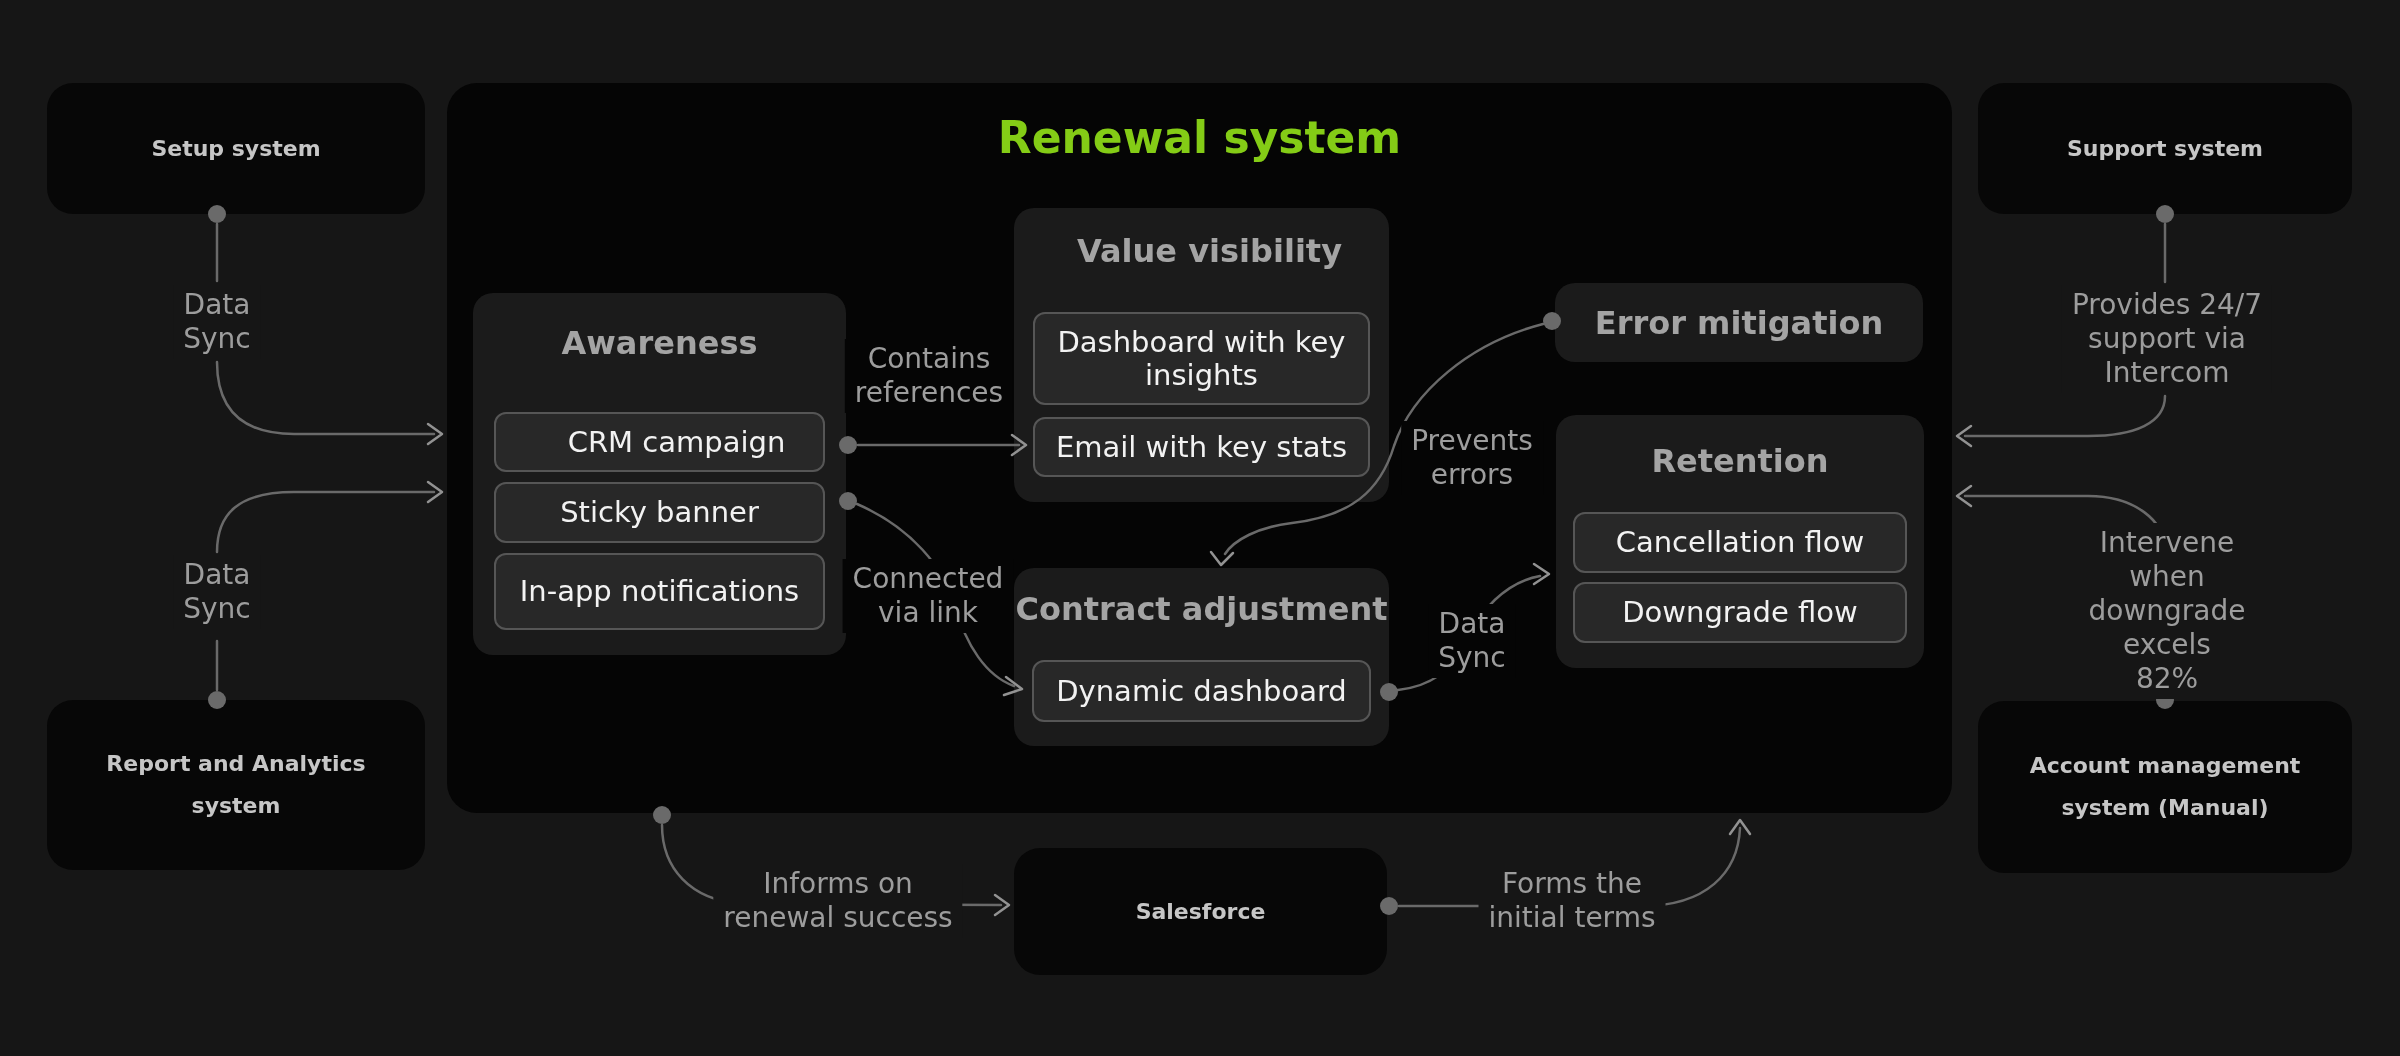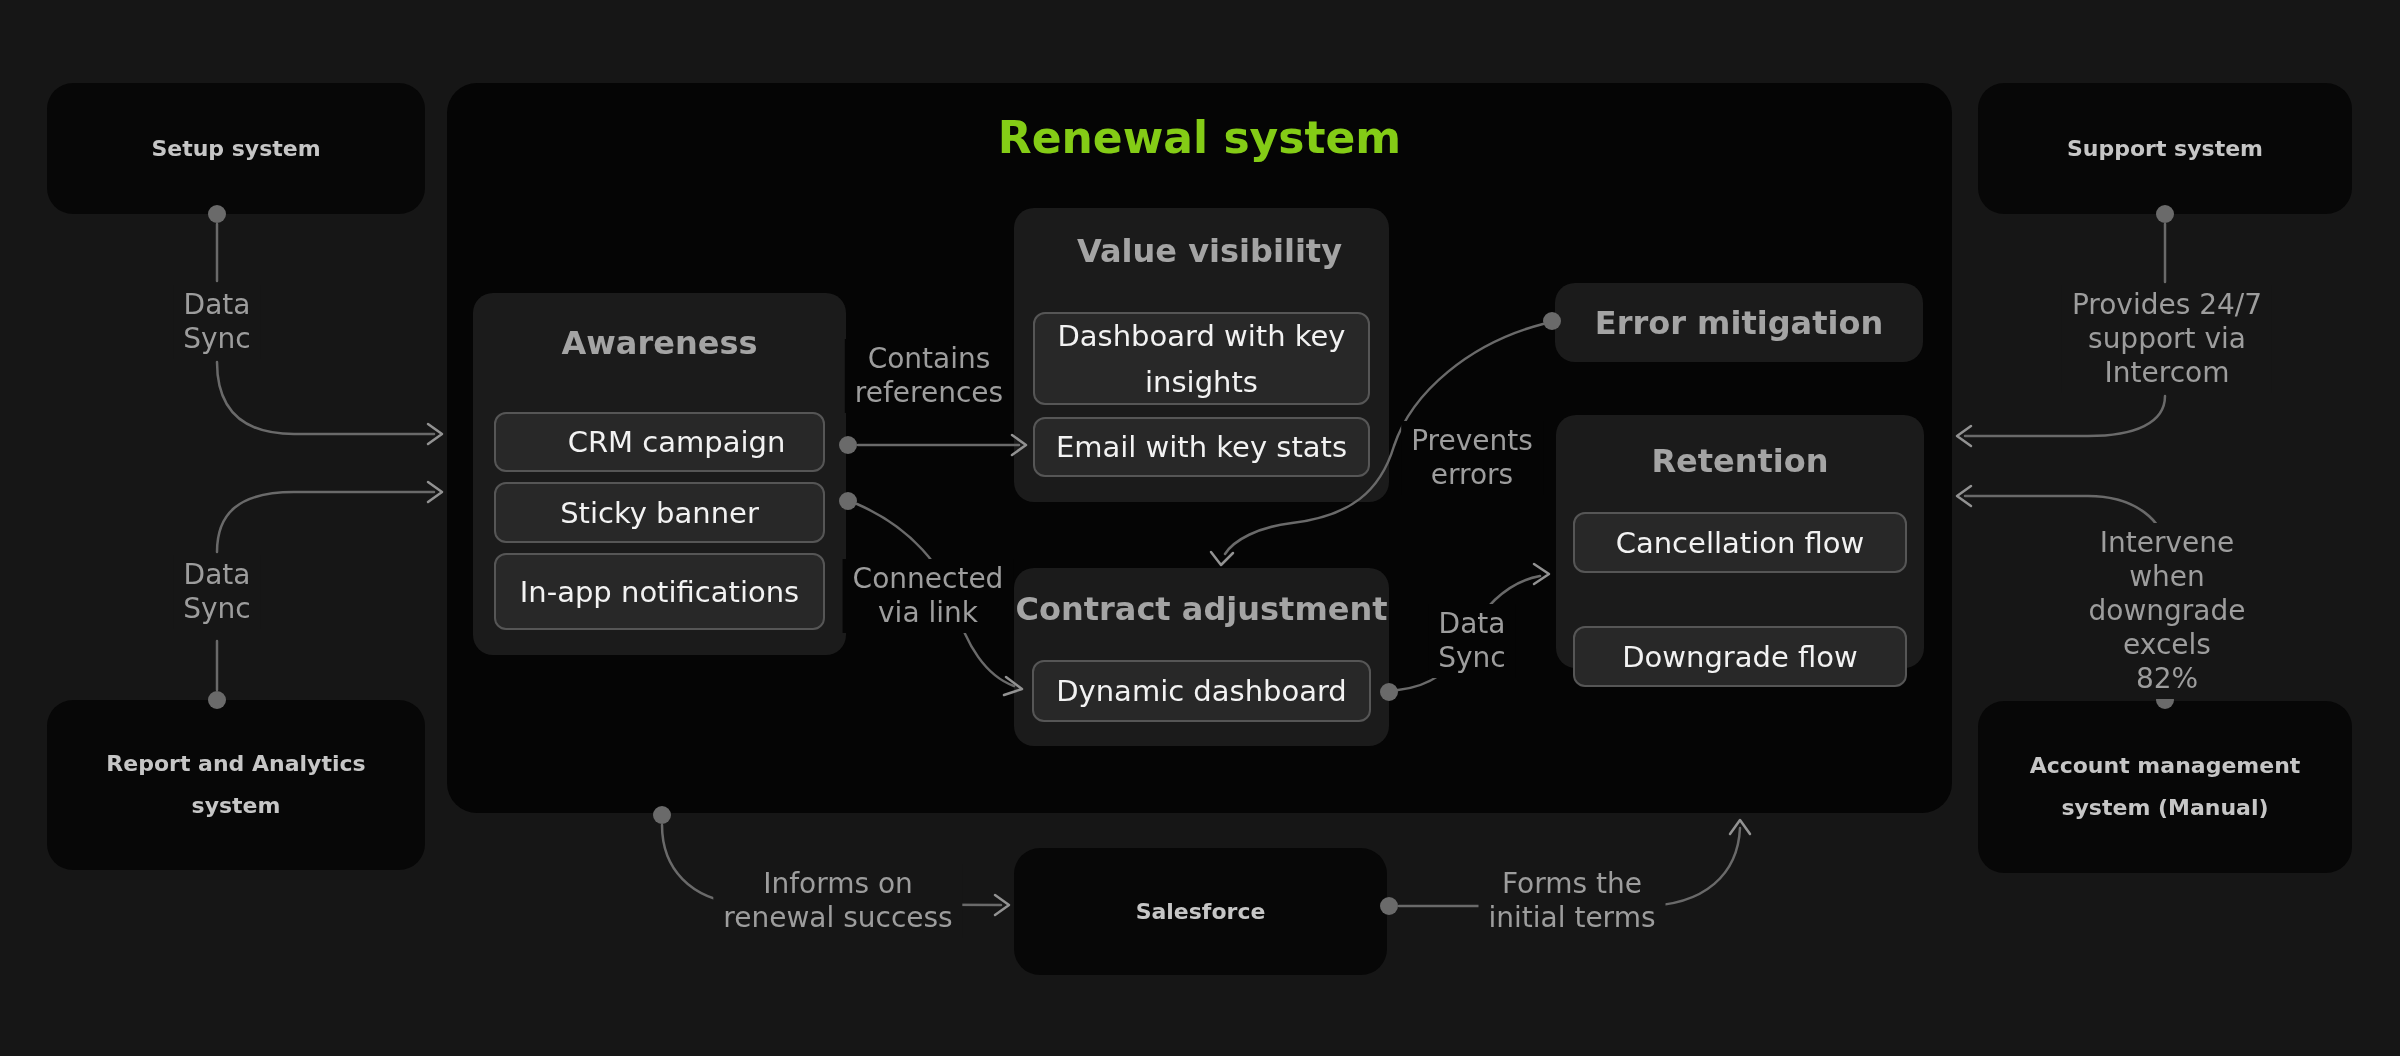--- a/index.html
+++ b/index.html
@@ -69,21 +69,21 @@
   }
   
   .chip {
     position: absolute;
     box-sizing: border-box;
     background: #282828;
     border: 2px solid #565656;
     border-radius: 12px;
     color: #f2f2f2;
     font-size: 29px;
-    line-height: 46px;
+    line-height: 33px;
     display: flex;
     align-items: center;
     justify-content: center;
     text-align: center;
     white-space: pre-line;
   }
   
   #connector-layer {
     position: absolute;
     left: 0; top: 0;
@@ -168,21 +168,21 @@
     <div class="chip" style="left:18px; top:92px; width:339px; height:62px;">Dynamic dashboard</div>
   </div>
 
   <div class="section" style="left:1555px; top:283px; width:368px; height:79px;">
     <div class="section-title centered">Error mitigation</div>
   </div>
 
   <div class="section" style="left:1556px; top:415px; width:368px; height:253px;">
     <div class="section-title" style="top:27px;">Retention</div>
     <div class="chip" style="left:17px; top:97px; width:334px; height:61px;">Cancellation flow</div>
-    <div class="chip" style="left:17px; top:167px; width:334px; height:61px;margin-top:44px;">Downgrade flow</div>
+    <div class="chip" style="left:17px; top:167px; width:334px; height:61px;">Downgrade flow</div>
   </div>
 
   <svg id="connector-layer" width="2400" height="1056" viewBox="0 0 2400 1056">
 
     <g>
       <circle class="dot" cx="217" cy="214" r="9"></circle>
       <path class="wire" d="M 217 224 L 217 281"></path>
       <path class="wire" d="M 217 362 C 217 406 238 434 294 434 L 434 434"></path>
       <path class="head" d="M 428 424 L 442 434 L 428 444"></path>
     </g>

